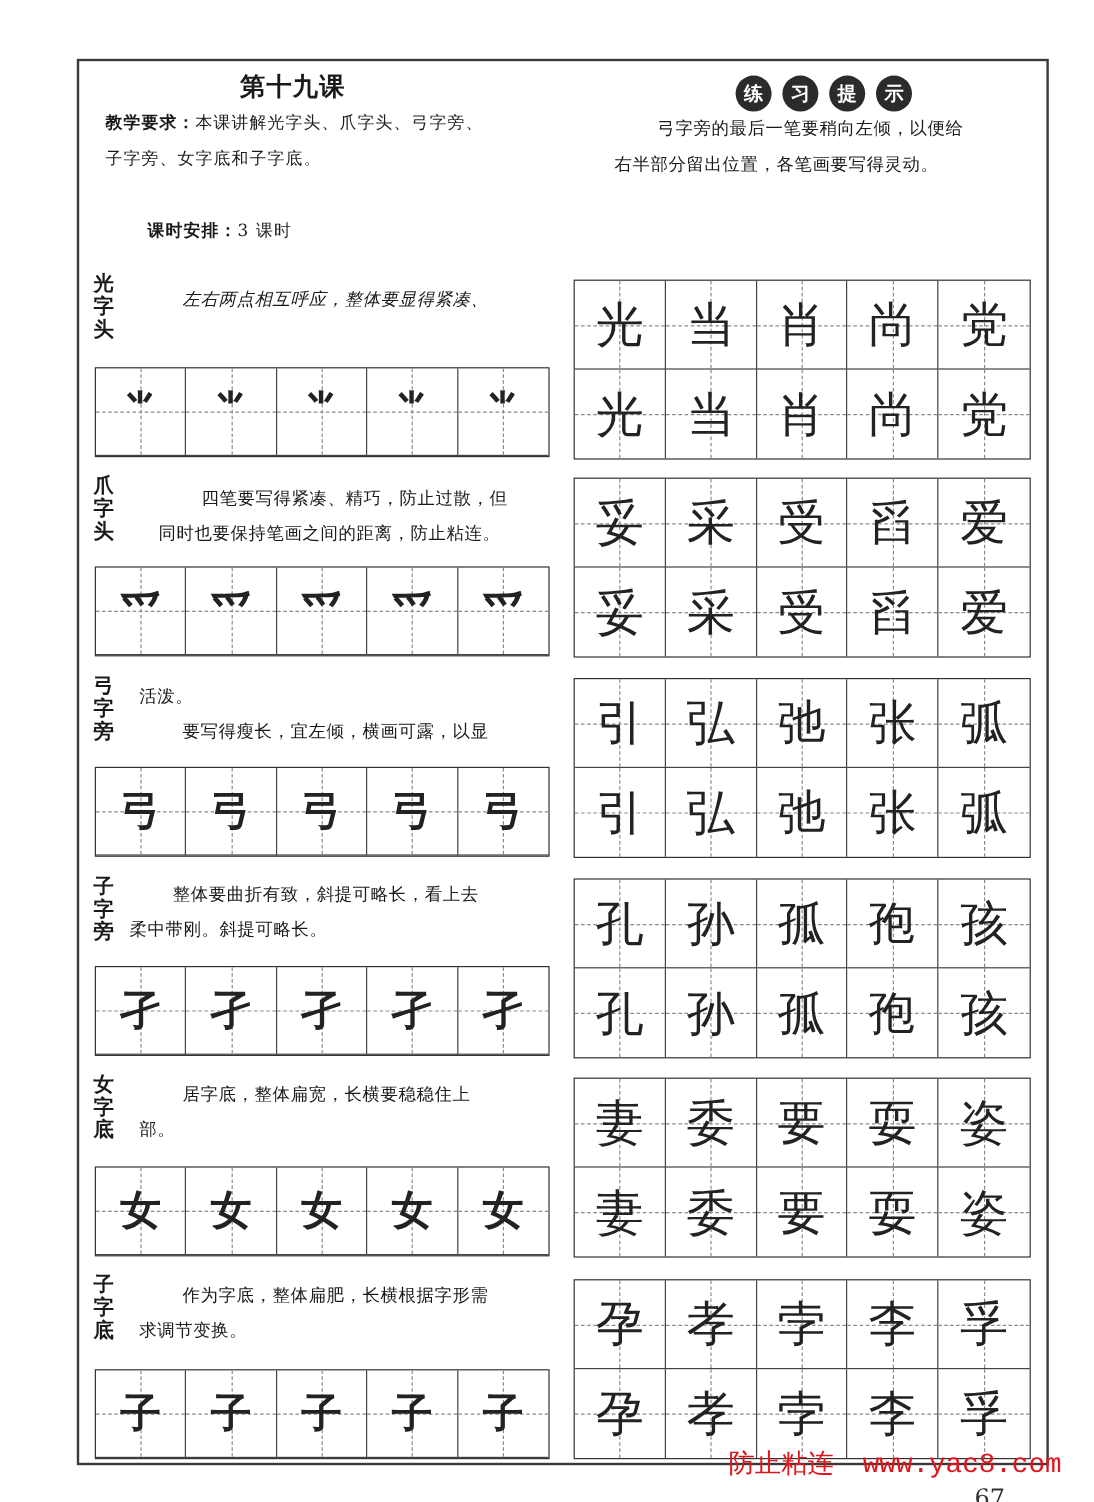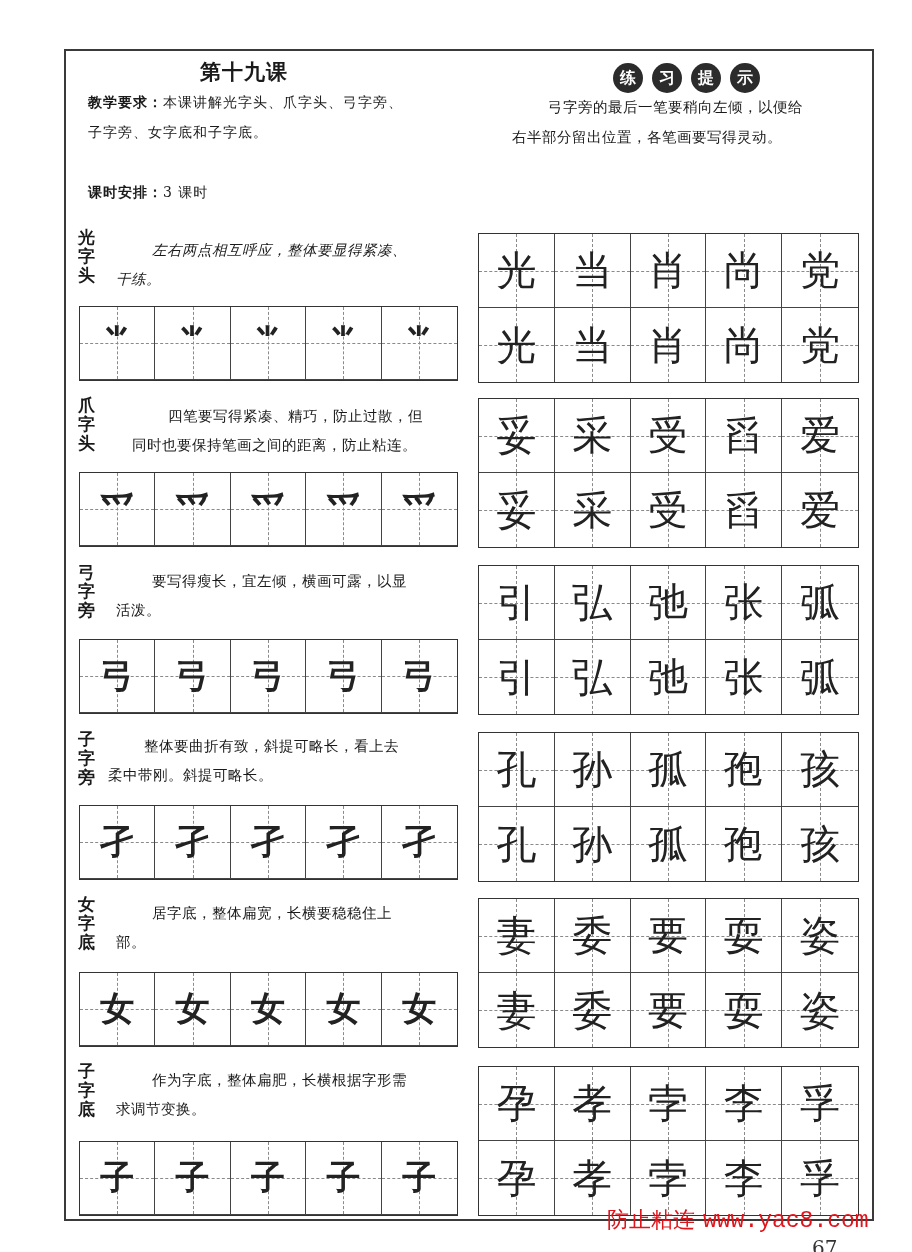--- a/index.html
+++ b/index.html
@@ -55,58 +55,57 @@
   }
   .cell span { position:relative; z-index:1; }
   .grid-small { left:79px; width:379px; height:75px; grid-template-columns:repeat(5,1fr); grid-template-rows:1fr; }
   .grid-small .cell { font-size:34px; font-weight:bold; }
   .grid-big { left:478px; width:381px; height:150px; grid-template-columns:repeat(5,1fr); grid-template-rows:1fr 1fr; }
   .grid-big .cell { font-size:40px; }
   .watermark {
     position:absolute; left:607px; top:1205px; color:#e0141b; font-size:22px; white-space:nowrap;
     font-family:"DejaVu Serif", serif;
   }
-  .watermark .wm-url { font-family:"Liberation Mono", monospace; font-size:23px; margin-left:8px; }
+  .watermark .wm-url { font-family:"Liberation Mono", monospace; font-size:23px; margin-left:24px; }
   .page-number {
     position:absolute; left:812px; top:1236px; font-size:20px; color:#333;
   }
 </style>
 </head>
 <body>
 
 <div class="page-frame"></div>
 
 <div class="lesson-title">第十九课</div>
 
 <div class="req-line" style="top:94px;">
   <span class="req-label">教学要求：</span><span>本课讲解光字头、爪字头、弓字旁、</span>
 </div>
 <div class="req-line" style="top:124px;">子字旁、女字底和子字底。</div>
-<div class="req-line" style="top:184px;">
+<div class="req-line" style="top:184px;margin-left:35px;">
   <span class="req-label">课时安排：</span><span>3 课时</span>
 </div>
 
 <div class="tips-badges">
   <div class="badge">练</div>
   <div class="badge">习</div>
   <div class="badge">提</div>
   <div class="badge">示</div>
 </div>
 <div class="tip-line" style="left:548px; top:98px;">弓字旁的最后一笔要稍向左倾，以便给</div>
 <div class="tip-line" style="left:512px; top:128px;">右半部分留出位置，各笔画要写得灵动。</div>
 
 <div class="section" style="top:228px;">
   <div class="side-label">
     <div>光</div>
     <div>字</div>
     <div>头</div>
   </div>
   <div class="desc" style="top:8px;font-style:italic;">
     <div><span class="indent"></span><span>左右两点相互呼应，整体要显得紧凑、</span></div>
-    <div><span>干练。</span></div>
   </div>
   <div class="grid grid-small" style="top:78px;">
     <div class="cell">
         <span>⺌</span>
       </div>
     <div class="cell">
         <span>⺌</span>
       </div>
     <div class="cell">
         <span>⺌</span>
@@ -213,22 +212,22 @@
   </div>
 </div>
 
 <div class="section" style="top:563px;">
   <div class="side-label">
     <div>弓</div>
     <div>字</div>
     <div>旁</div>
   </div>
   <div class="desc" style="top:4px;">
+    <div><span>活泼。</span></div>
     <div><span class="indent"></span><span>要写得瘦长，宜左倾，横画可露，以显</span></div>
-    <div><span>活泼。</span></div>
   </div>
   <div class="grid grid-small" style="top:76px;">
     <div class="cell">
         <span>弓</span>
       </div>
     <div class="cell">
         <span>弓</span>
       </div>
     <div class="cell">
         <span>弓</span>

